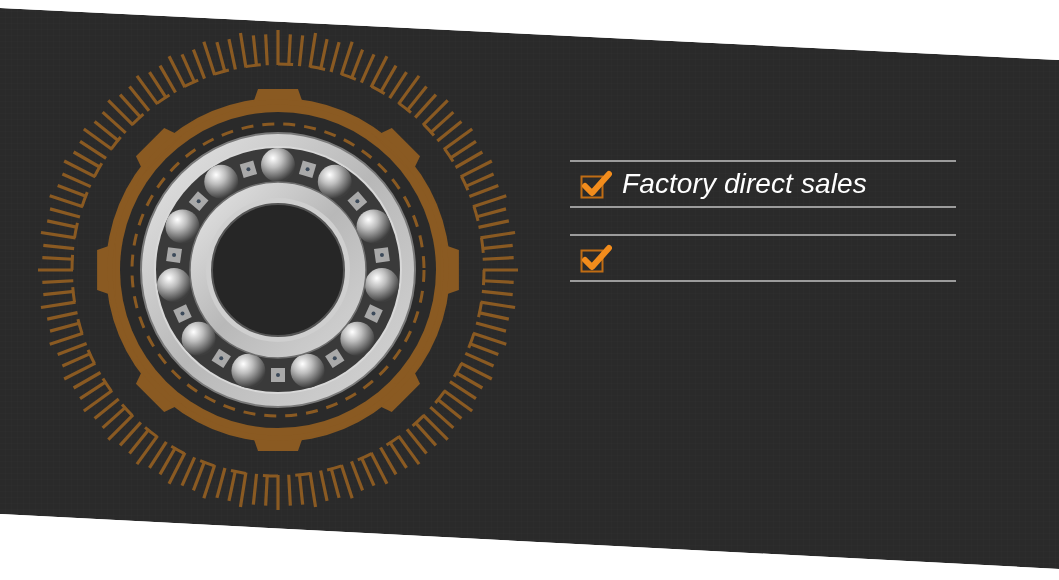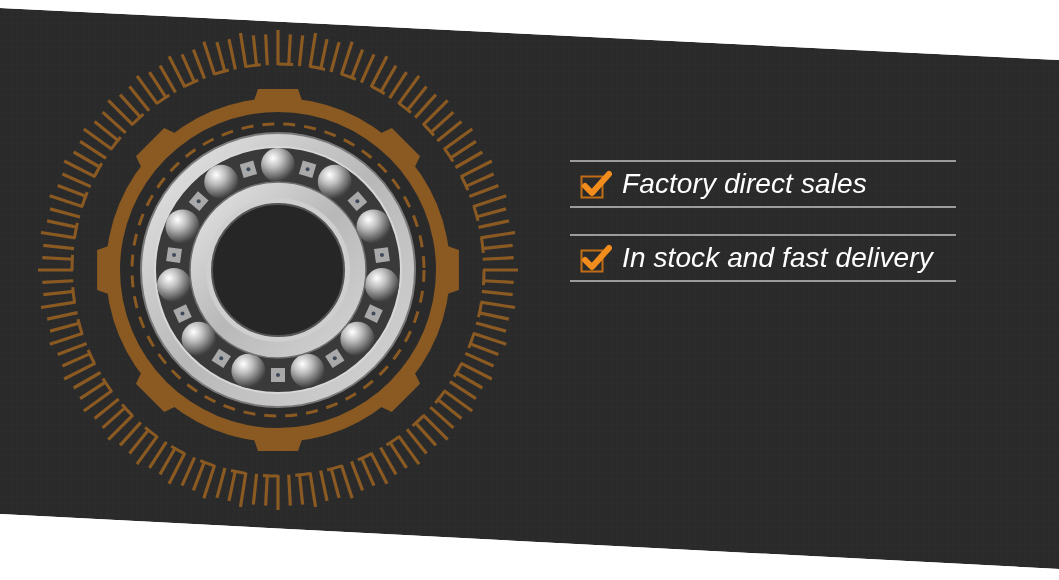--- a/index.html
+++ b/index.html
@@ -290,16 +290,15 @@
         <rect x="1.5" y="6.5" width="21" height="21" fill="none" stroke="#c06d14" stroke-width="2"></rect>
         <path d="M5 16 L12 23 L29 4" fill="none" stroke="#f28c1c" stroke-width="6" stroke-linecap="round" stroke-linejoin="round"></path>
       </svg>
       <span class="feature-text">Factory direct sales</span>
     </div>
     <div class="feature">
       <svg class="check" viewBox="0 0 32 30">
         <rect x="1.5" y="6.5" width="21" height="21" fill="none" stroke="#c06d14" stroke-width="2"></rect>
         <path d="M5 16 L12 23 L29 4" fill="none" stroke="#f28c1c" stroke-width="6" stroke-linecap="round" stroke-linejoin="round"></path>
       </svg>
-      <span class="feature-text">In stock and fast delivery</span>
     </div>
   </div>
 </div>
 
 </body></html>

